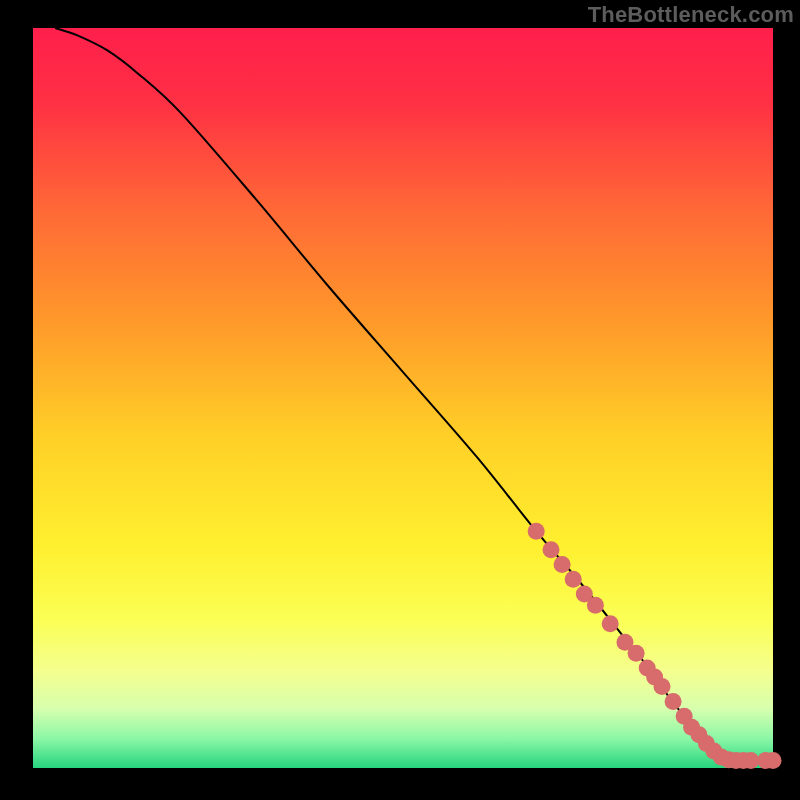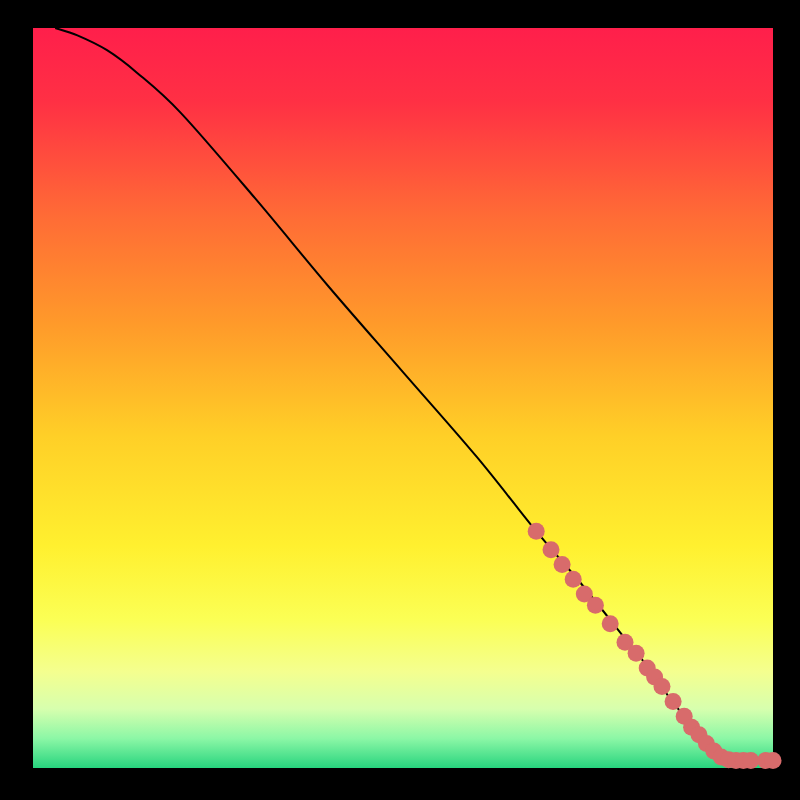--- a/index.html
+++ b/index.html
@@ -72,13 +72,14 @@
         <circle cx="713.80" cy="750.98" r="8.5" fill="#d86b6b"></circle>
         <circle cx="721.20" cy="756.90" r="8.5" fill="#d86b6b"></circle>
         <circle cx="728.60" cy="759.86" r="8.5" fill="#d86b6b"></circle>
         <circle cx="736.00" cy="760.60" r="8.5" fill="#d86b6b"></circle>
         <circle cx="743.40" cy="760.60" r="8.5" fill="#d86b6b"></circle>
         <circle cx="750.80" cy="760.60" r="8.5" fill="#d86b6b"></circle>
         <circle cx="765.60" cy="760.60" r="8.5" fill="#d86b6b"></circle>
         <circle cx="773.00" cy="760.60" r="8.5" fill="#d86b6b"></circle>
       </g>
   </svg>
+  <div class="watermark">TheBottleneck.com</div>
 </div>
 
 </body></html>

